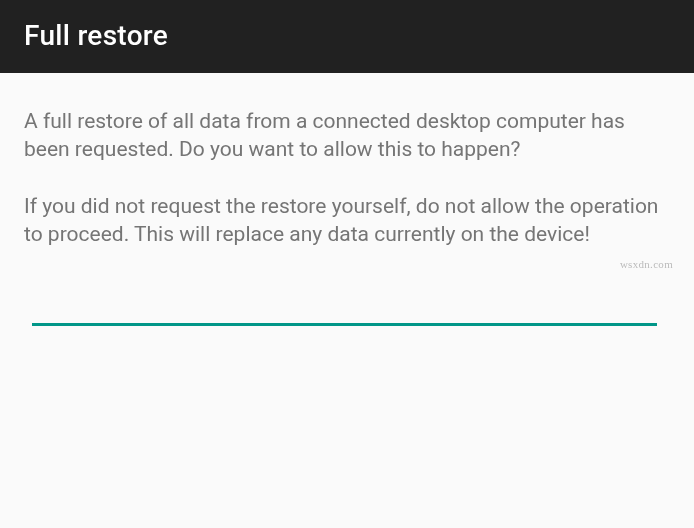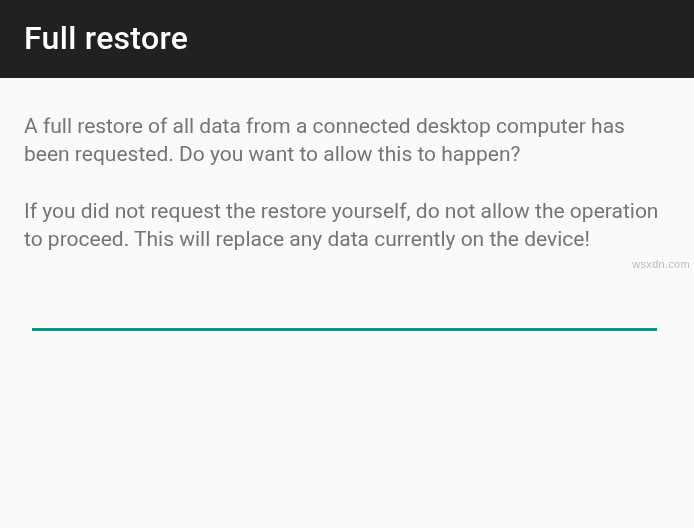--- a/index.html
+++ b/index.html
@@ -13,21 +13,21 @@
       height: 528px;
       background: #fafafa;
       overflow: hidden;
     }
     .header {
       background: #212121;
       color: #ffffff;
       padding: 19px 24px 21px 24px;
     }
     .header-title {
-      font-size: 32px;
+      font-size: 28px;
       font-weight: 500;
       letter-spacing: 0.3px;
     }
     .content {
       padding: 34px 29px 0 24px;
     }
     .para {
       color: #757575;
       font-size: 21px;
       line-height: 1.35;
@@ -45,25 +45,25 @@
       border: none;
       border-bottom: 3px solid #009688;
       background: transparent;
       font-size: 20px;
       padding: 6px 0;
       outline: none;
       color: #333;
     }
     .watermark {
       position: absolute;
-      right: 4px;
+      right: 21px;
       top: 258px;
       font-size: 11px;
       color: #bbb;
-      font-family: Liberation Sans, sans-serif;
+      font-family: Liberation Serif, serif;
       letter-spacing: 0.3px;
     }
   </style>
 </head>
 <body>
 
 <div class="header">
   <div class="header-title">Full restore</div>
 </div>
 

